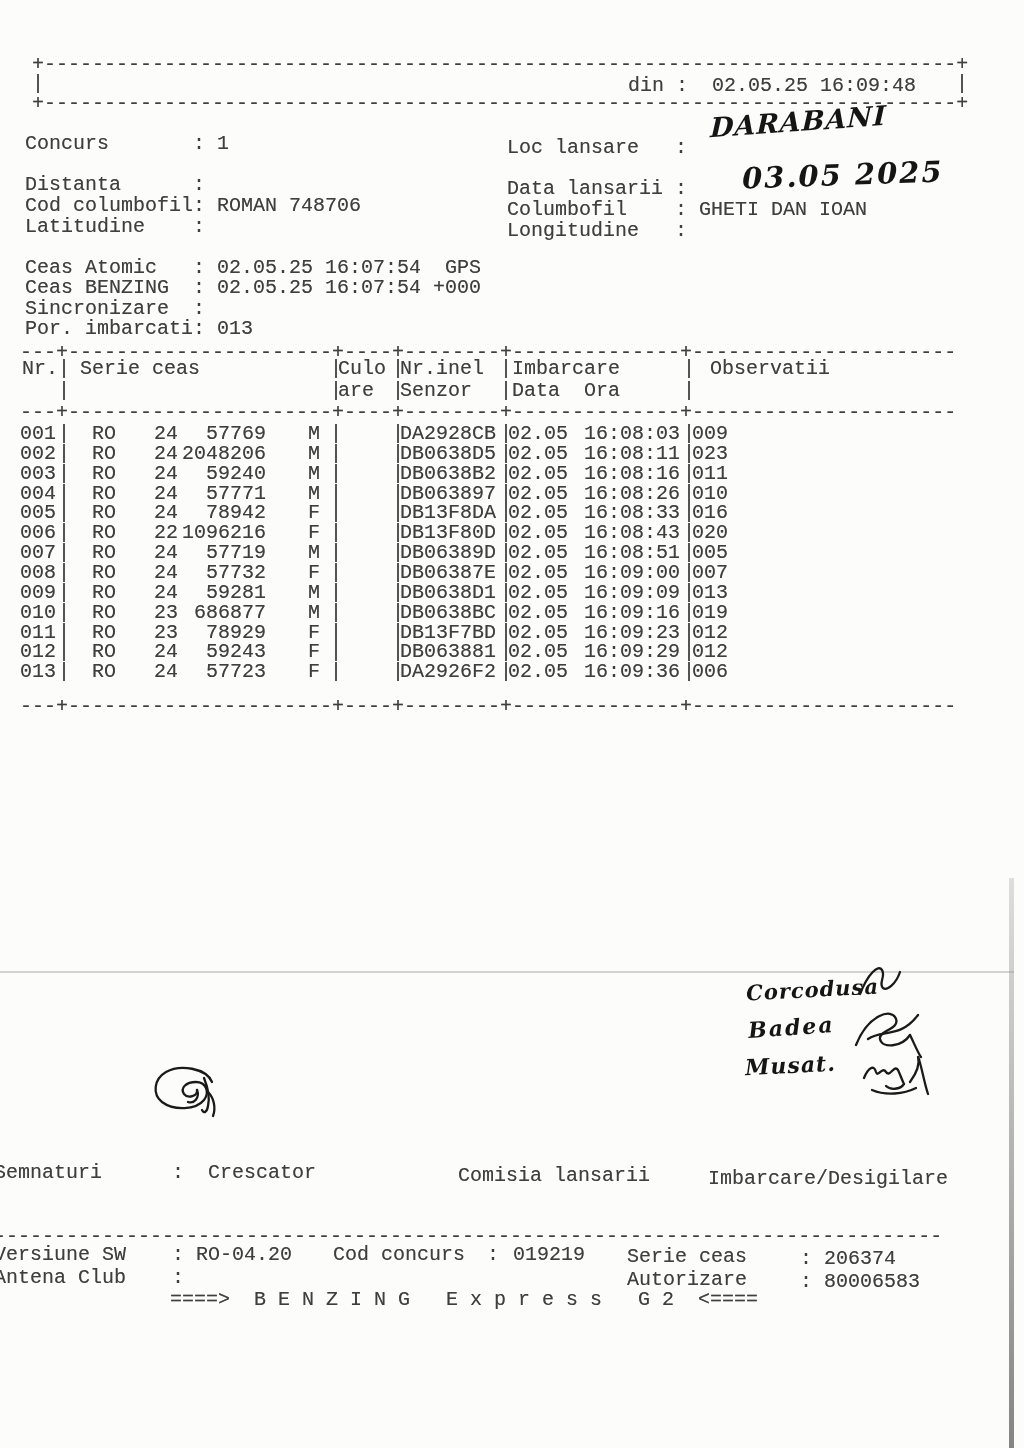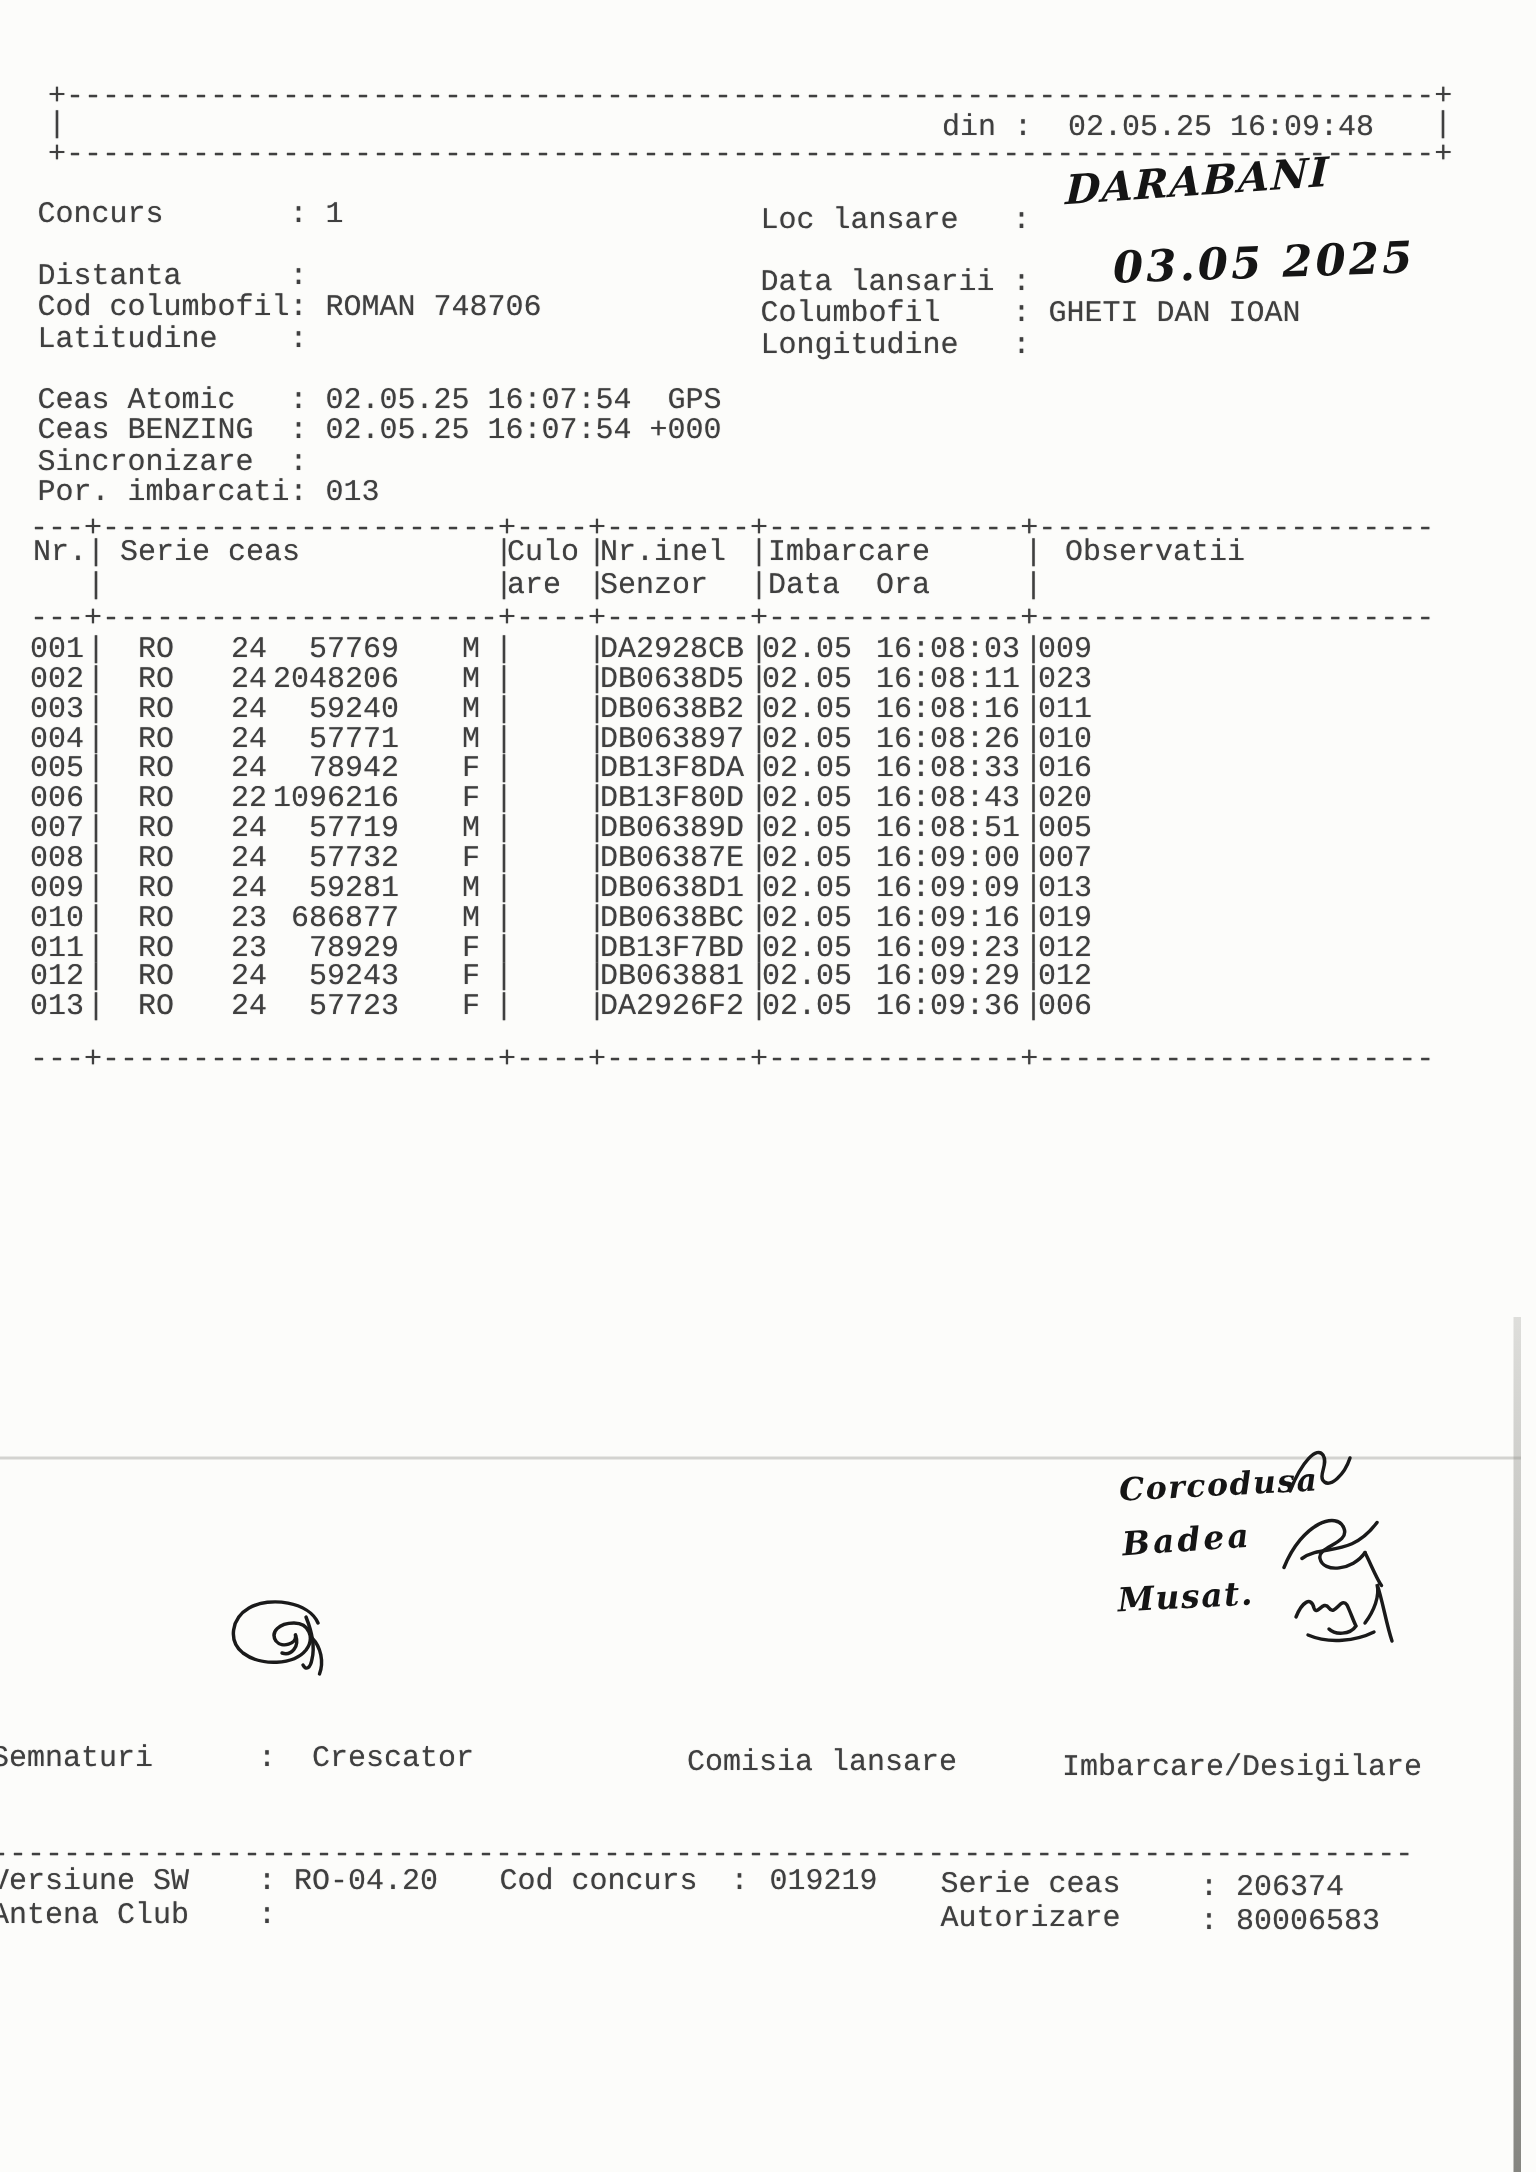--- a/index.html
+++ b/index.html
@@ -363,35 +363,36 @@
   <svg class="sigsvg" style="left:150px;top:1062px" width="82" height="56" viewBox="0 0 82 56">
     <path d="M62,20 C56,6 30,2 16,10 C4,17 2,32 12,40 C24,49 46,48 54,38 C60,30 56,20 46,20 C36,20 30,26 34,32 C38,37 48,34 47,28"></path>
     <path d="M47,28 C50,36 44,42 38,40"></path>
     <path d="M54,16 C58,26 60,36 58,44 C57,50 54,52 52,48"></path>
     <path d="M58,30 C64,36 66,46 63,54"></path>
   </svg>
 
   <span class="t" style="left:-6px;top:1163px">Semnaturi</span>
   <span class="t" style="left:172px;top:1163px">:</span>
   <span class="t" style="left:208px;top:1163px">Crescator</span>
-  <span class="t" style="left:458px;top:1166px">Comisia lansare</span>
+  <span class="t" style="left:458px;top:1166px">Comisia lansarii</span>
   <span class="t" style="left:708px;top:1169px">Imbarcare/Desigilare</span>
 
   <span class="t" style="left:-6px;top:1227px">-------------------------------------------------------------------------------</span>
 
   <span class="t" style="left:-6px;top:1245px">Versiune SW</span>
   <span class="t" style="left:172px;top:1245px">:</span>
   <span class="t" style="left:196px;top:1245px">RO-04.20</span>
   <span class="t" style="left:333px;top:1245px">Cod concurs</span>
   <span class="t" style="left:487px;top:1245px">:</span>
   <span class="t" style="left:513px;top:1245px">019219</span>
   <span class="t" style="left:627px;top:1247px">Serie ceas</span>
   <span class="t" style="left:800px;top:1249px">:</span>
   <span class="t" style="left:824px;top:1249px">206374</span>
 
   <span class="t" style="left:-6px;top:1268px">Antena Club</span>
   <span class="t" style="left:172px;top:1268px">:</span>
   <span class="t" style="left:627px;top:1270px">Autorizare</span>
   <span class="t" style="left:800px;top:1272px">:</span>
   <span class="t" style="left:824px;top:1272px">80006583</span>
 
+  <span class="t" style="left:170px;top:1290px">====&gt;  B E N Z I N G   E x p r e s s   G 2  &lt;====</span>
 
 </div>
 
 </body></html>

